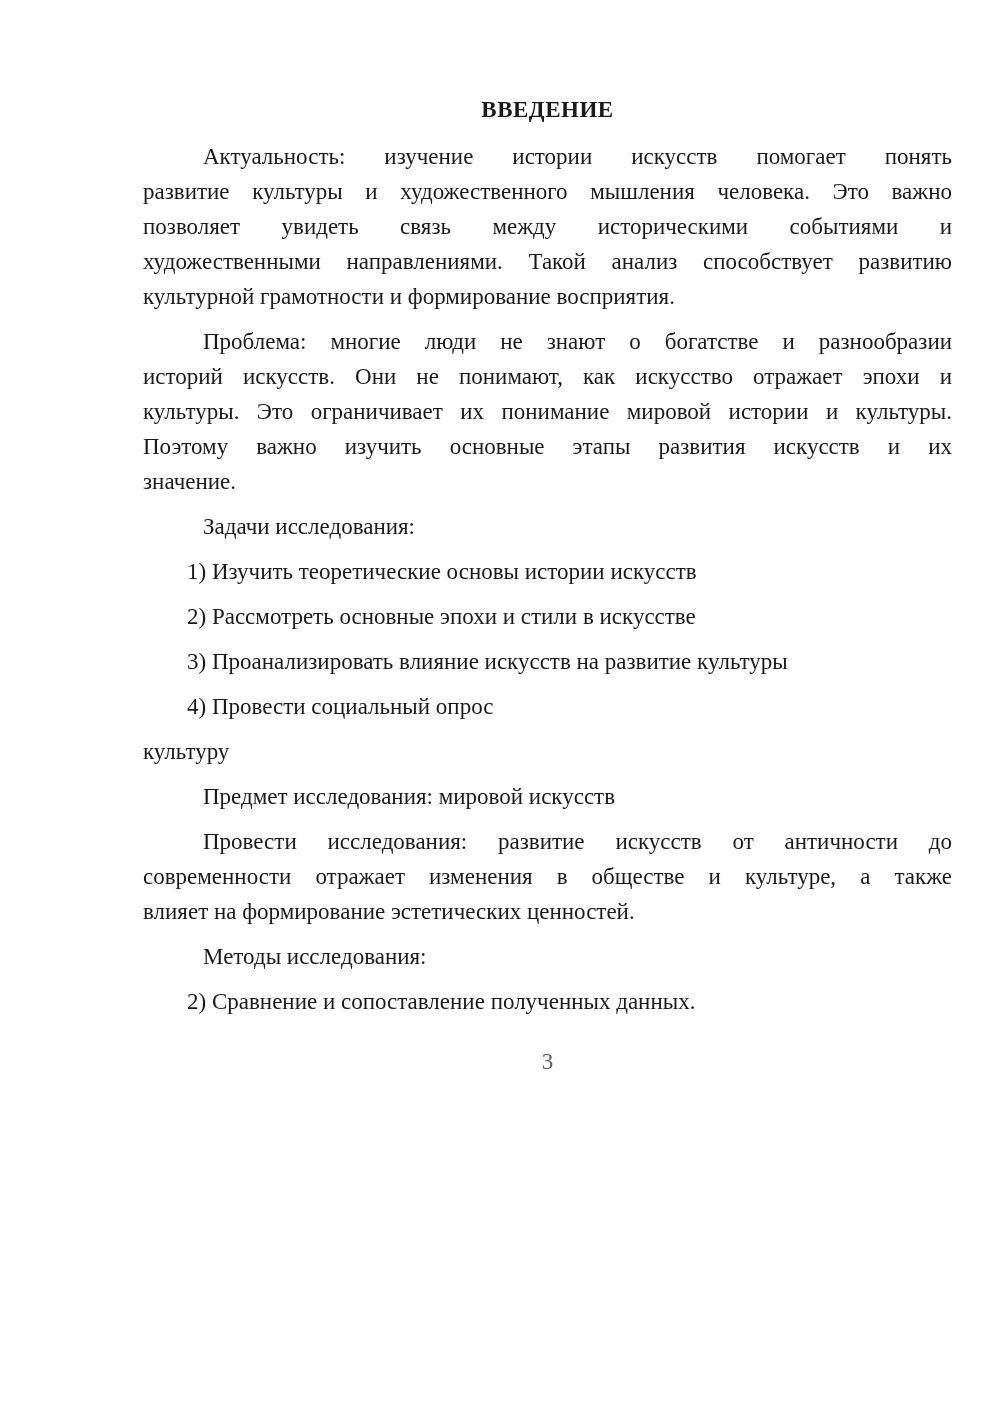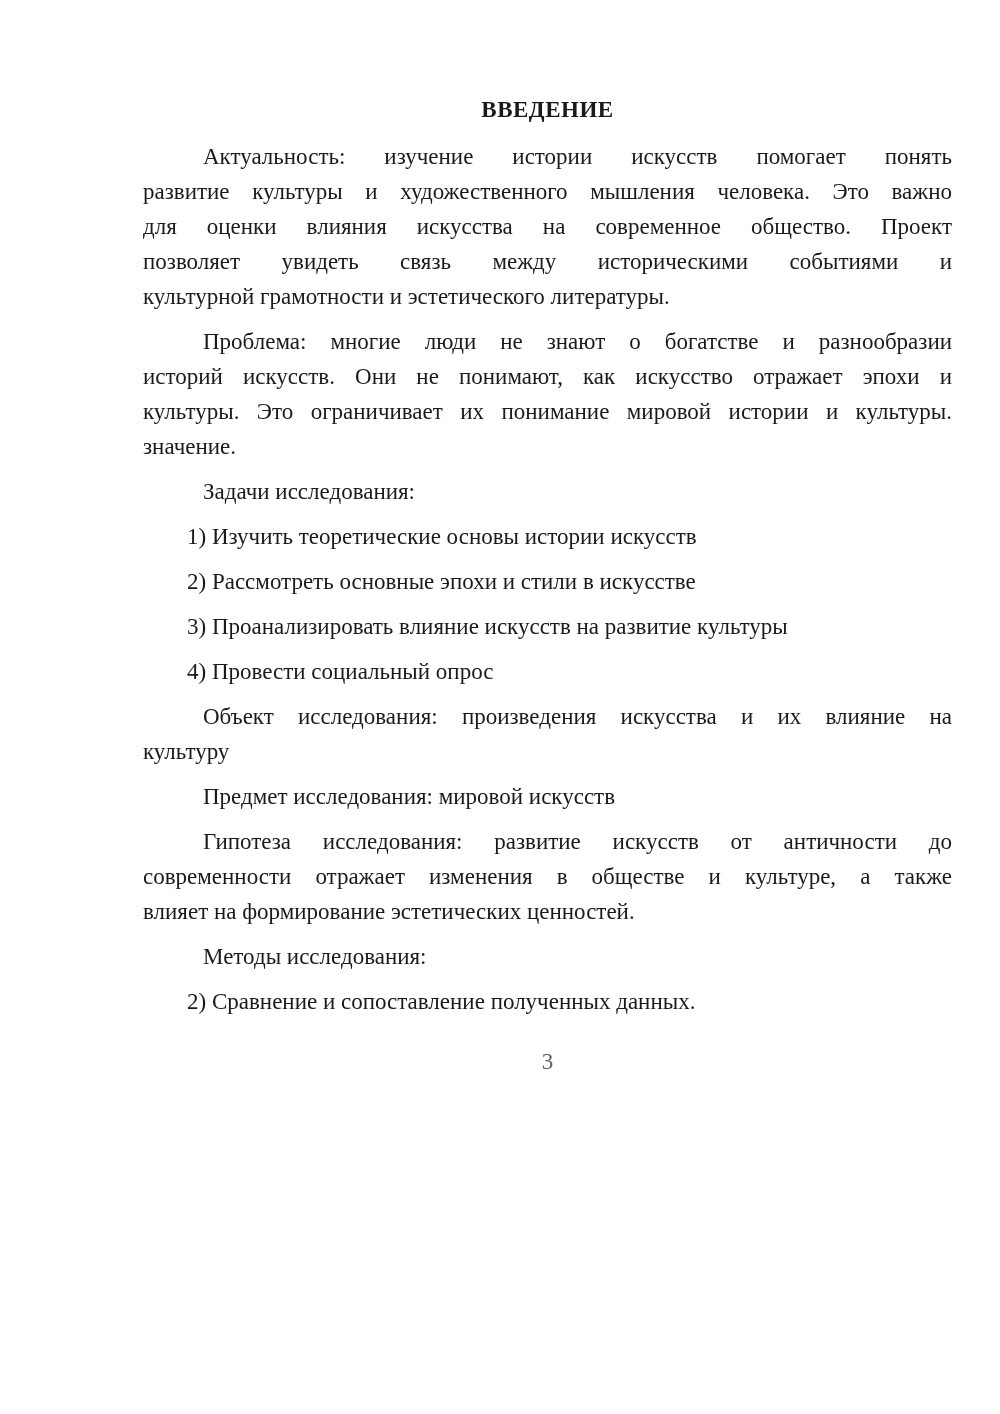--- a/index.html
+++ b/index.html
@@ -42,46 +42,46 @@
 </style>
 </head>
 <body>
 
 <div class="page">
   <div id="doc-content">
       <div class="title">ВВЕДЕНИЕ</div>
       <div class="para">
         <div class="ln fj ind">Актуальность: изучение истории искусств помогает понять</div>
         <div class="ln fj">развитие культуры и художественного мышления человека. Это важно</div>
-        <div class="ln fj">для оценки влияния искусства на современное общество. Проект</div>
         <div class="ln fj">позволяет увидеть связь между историческими событиями и</div>
-        <div class="ln">культурной грамотности и эстетического литературы.</div>
+        <div class="ln fj">художественными направлениями. Такой анализ способствует развитию</div>
+        <div class="ln">культурной грамотности и формирование восприятия.</div>
       </div>
       <div class="para">
         <div class="ln fj ind">Проблема: многие люди не знают о богатстве и разнообразии</div>
         <div class="ln fj">историй искусств. Они не понимают, как искусство отражает эпохи и</div>
         <div class="ln fj">культуры. Это ограничивает их понимание мировой истории и культуры.</div>
+        <div class="ln fj">Поэтому важно изучить основные этапы развития искусств и их</div>
         <div class="ln">значение.</div>
       </div>
       <div class="para">
         <div class="ln ind">Задачи исследования:</div>
       </div>
       <div class="item">1) Изучить теоретические основы истории искусств</div>
       <div class="item">2) Рассмотреть основные эпохи и стили в искусстве</div>
       <div class="item">3) Проанализировать влияние искусств на развитие культуры</div>
       <div class="item">4) Провести социальный опрос</div>
       <div class="para">
-        <div class="ln fj ind">Объект исследования: произведения искусства и их влияние на</div>
         <div class="ln">культуру</div>
       </div>
       <div class="para">
         <div class="ln ind">Предмет исследования: мировой искусств</div>
       </div>
       <div class="para">
-        <div class="ln fj ind">Гипотеза исследования: развитие искусств от античности до</div>
+        <div class="ln fj ind">Провести исследования: развитие искусств от античности до</div>
         <div class="ln fj">современности отражает изменения в обществе и культуре, а также</div>
         <div class="ln">влияет на формирование эстетических ценностей.</div>
       </div>
       <div class="para">
         <div class="ln ind">Методы исследования:</div>
       </div>
       <div class="item">2) Сравнение и сопоставление полученных данных.</div>
       <div class="pagenum">3</div>
     </div>
 </div>

